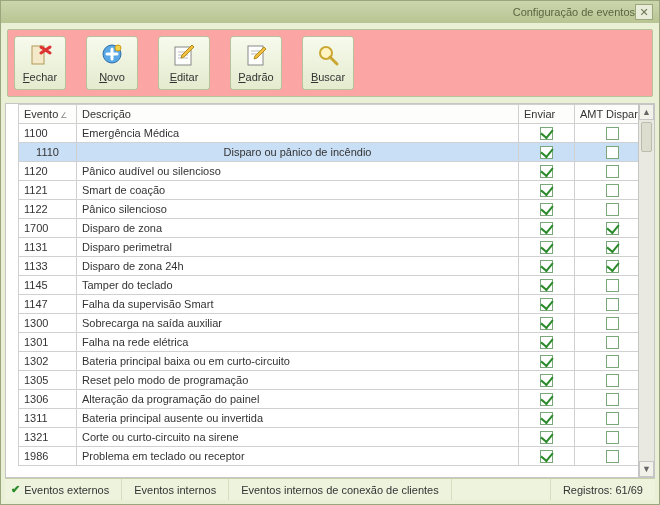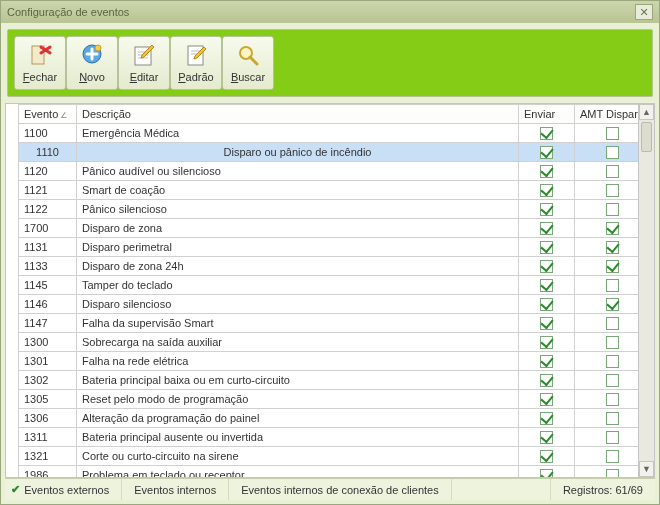--- a/index.html
+++ b/index.html
@@ -1,22 +1,22 @@
 <!DOCTYPE html>
 <html><head>
 <meta charset="utf-8">
 <style>
 * { box-sizing: border-box; }
 html, body { margin:0; padding:0; font-family: Tahoma, Verdana, Arial, sans-serif; font-size:11px; color:#333; }
 .window { width:660px; height:505px; background:#eaf0d5; border:1px solid #9aa77d; position:relative; display:flex; flex-direction:column; }
-.titlebar { height:22px; background:linear-gradient(#ccd6ad,#b9c493); display:flex; align-items:center; padding:0 6px; color:#5a6640; font-size:11px; }
+.titlebar { height:22px; background:linear-gradient(#ccd6ad,#b9c493); display:flex; align-items:center; padding:0 6px; color:#5a6640; font-size:11px;text-align:right; }
 .titlebar .title { flex:1; }
 .close-x { width:18px; height:16px; background:#e8ecd8; border:1px solid #9aa77d; display:flex; align-items:center; justify-content:center; font-size:11px; color:#6b7555; cursor:pointer; }
 .toolbar-wrap { padding:6px; }
-.toolbar { border:1px solid #b8c29a; background:#84cc16; border-radius:2px; padding:6px; display:flex; gap:0; }
+.toolbar { border:1px solid #b8c29a; background:#fca5a5; border-radius:2px; padding:6px; display:flex; gap:20px; }
 .tb-btn { width:52px; height:54px; border:1px solid #b8c29a; background:linear-gradient(#f7faed,#e4ebce); border-radius:3px; display:flex; flex-direction:column; align-items:center; justify-content:center; gap:4px; cursor:pointer; font-size:11px; color:#333; }
 .tb-btn .lbl { text-decoration: none; }
 .tb-btn .u { text-decoration:underline; }
 .gridwrap { flex:1; background:#fff; margin:0 4px; border:1px solid #c5c5c5; display:flex; flex-direction:column; overflow:hidden; }
 .grid-scroll-area { flex:1; display:flex; overflow:hidden; }
 .grid-tbl { flex:1; overflow:hidden; }
 table { border-collapse:collapse; width:100%;margin-left:12px; }
 th, td { border:1px solid #d0d0d0; padding:2px 5px; height:19px; text-align:left; font-size:11px; white-space:nowrap; }
 th { background:#fdfdfb; font-weight:normal; position:relative; }
 col.c-ev { width:58px; }
@@ -170,26 +170,20 @@
                 <td class="chkcell"><span class="chk on"></span></td>
                 <td class="chkcell"><span class="chk on"></span></td>
               </tr>
               <tr class="row">
                 <td>1145</td>
                 <td>Tamper do teclado</td>
                 <td class="chkcell"><span class="chk on"></span></td>
                 <td class="chkcell"><span class="chk"></span></td>
               </tr>
               <tr class="row">
-                <td>1146</td>
-                <td>Disparo silencioso</td>
-                <td class="chkcell"><span class="chk on"></span></td>
-                <td class="chkcell"><span class="chk on"></span></td>
-              </tr>
-              <tr class="row">
                 <td>1147</td>
                 <td>Falha da supervisão Smart</td>
                 <td class="chkcell"><span class="chk on"></span></td>
                 <td class="chkcell"><span class="chk"></span></td>
               </tr>
               <tr class="row">
                 <td>1300</td>
                 <td>Sobrecarga na saída auxiliar</td>
                 <td class="chkcell"><span class="chk on"></span></td>
                 <td class="chkcell"><span class="chk"></span></td>

